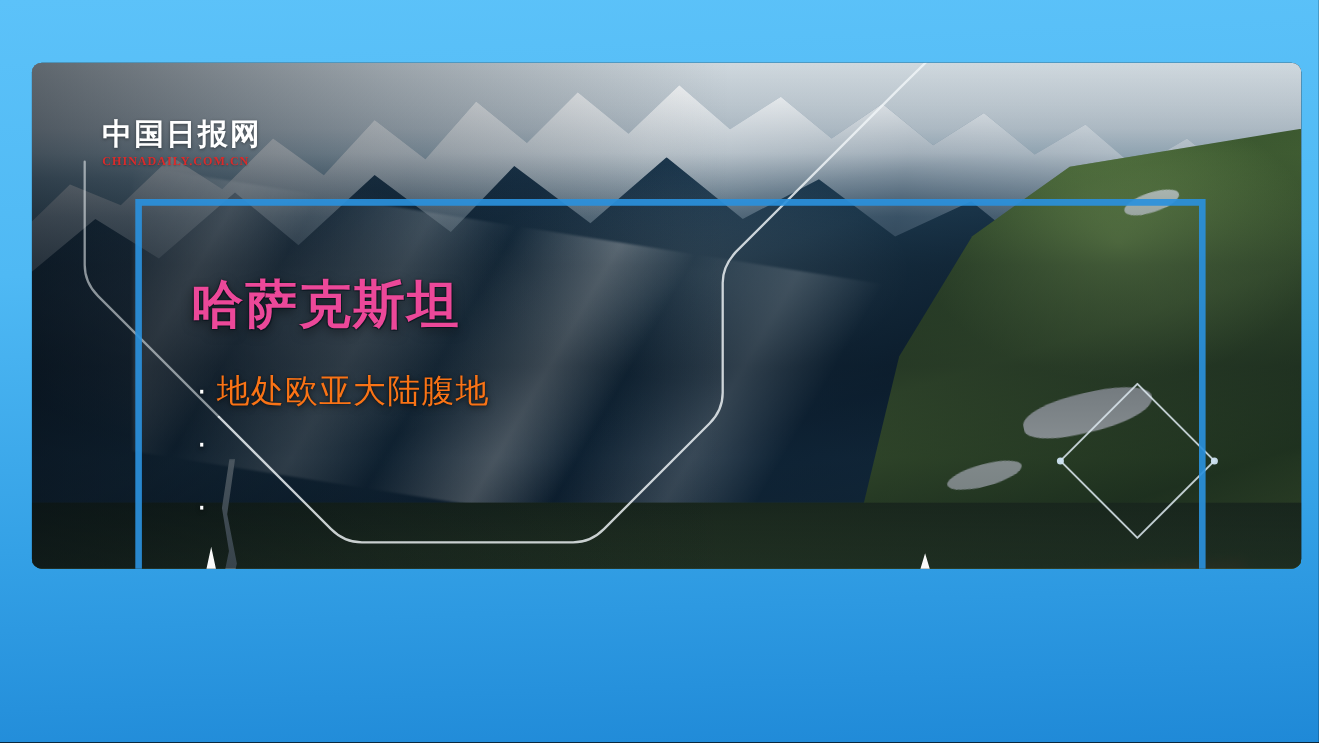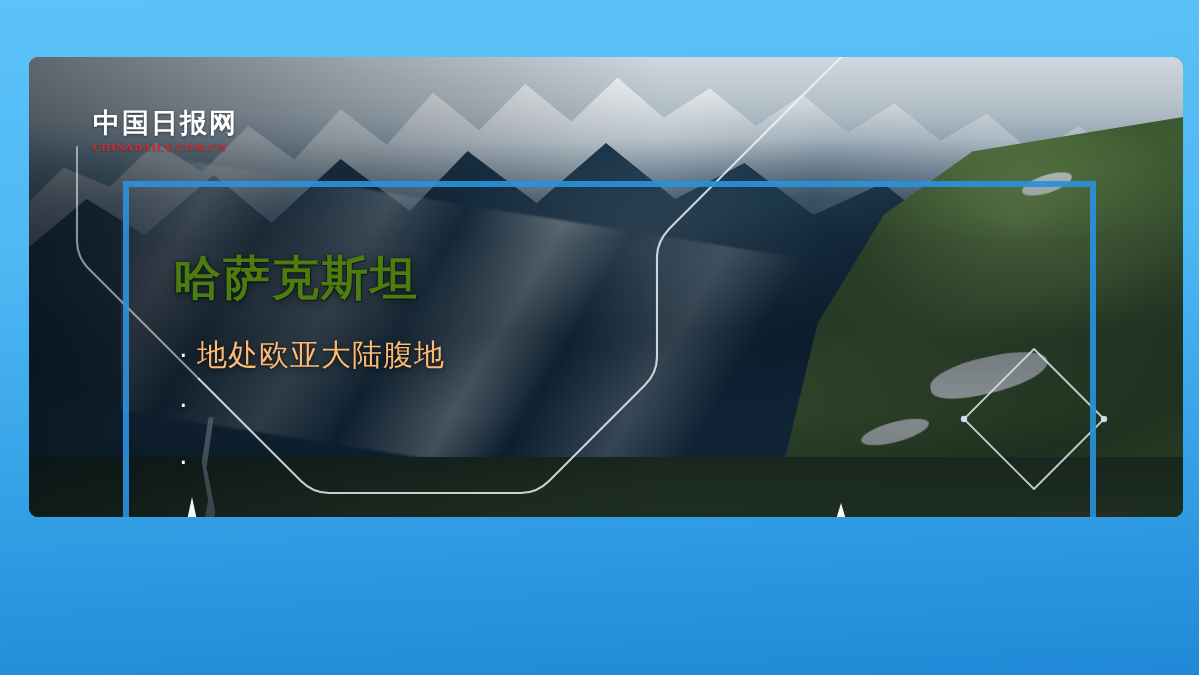--- a/index.html
+++ b/index.html
@@ -237,21 +237,21 @@
     left: 0; top: 0;
     width: 1154px; height: 632px;
     z-index: 35;
   }
   #headline {
     position: absolute;
     left: 145px;
     top: 195px;
     font-size: 47px;
     font-weight: 700;
-    color: #4d7c0f;
+    color: #ec4899;
     letter-spacing: 2px;
     line-height: 1.1;
     text-shadow:
       0 0 2px rgba(0,0,0,.55),
       1px 1px 0 rgba(10,22,34,.6),
       -1px 1px 0 rgba(10,22,34,.4),
       0 3px 10px rgba(0,0,0,.5);
     white-space: nowrap;
   }
   #bullet-list {
@@ -272,21 +272,21 @@
     width: 18px;
     font-size: 27px;
     color: #ffffff;
     line-height: 1;
     text-shadow: 0 1px 4px rgba(0,0,0,.65);
     flex: 0 0 18px;
   }
   #bullet-list .bullet-text {
     font-size: 30px;
     font-weight: 500;
-    color: #fdba74;
+    color: #f97316;
     letter-spacing: 1px;
     text-shadow:
       0 0 2px rgba(0,0,0,.6),
       0 2px 7px rgba(0,0,0,.6);
   }
 </style>
 </head>
 <body>
 
 <div id="player-frame">

